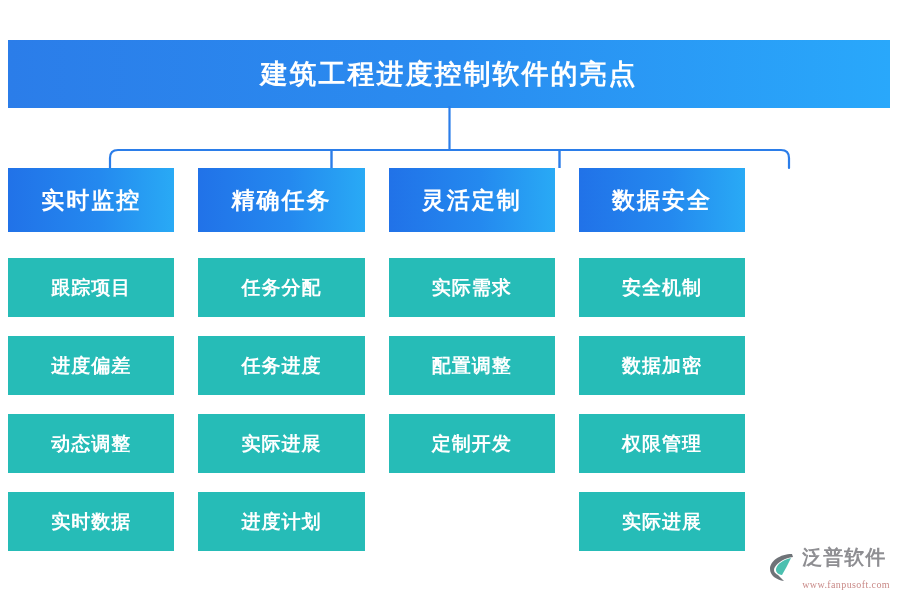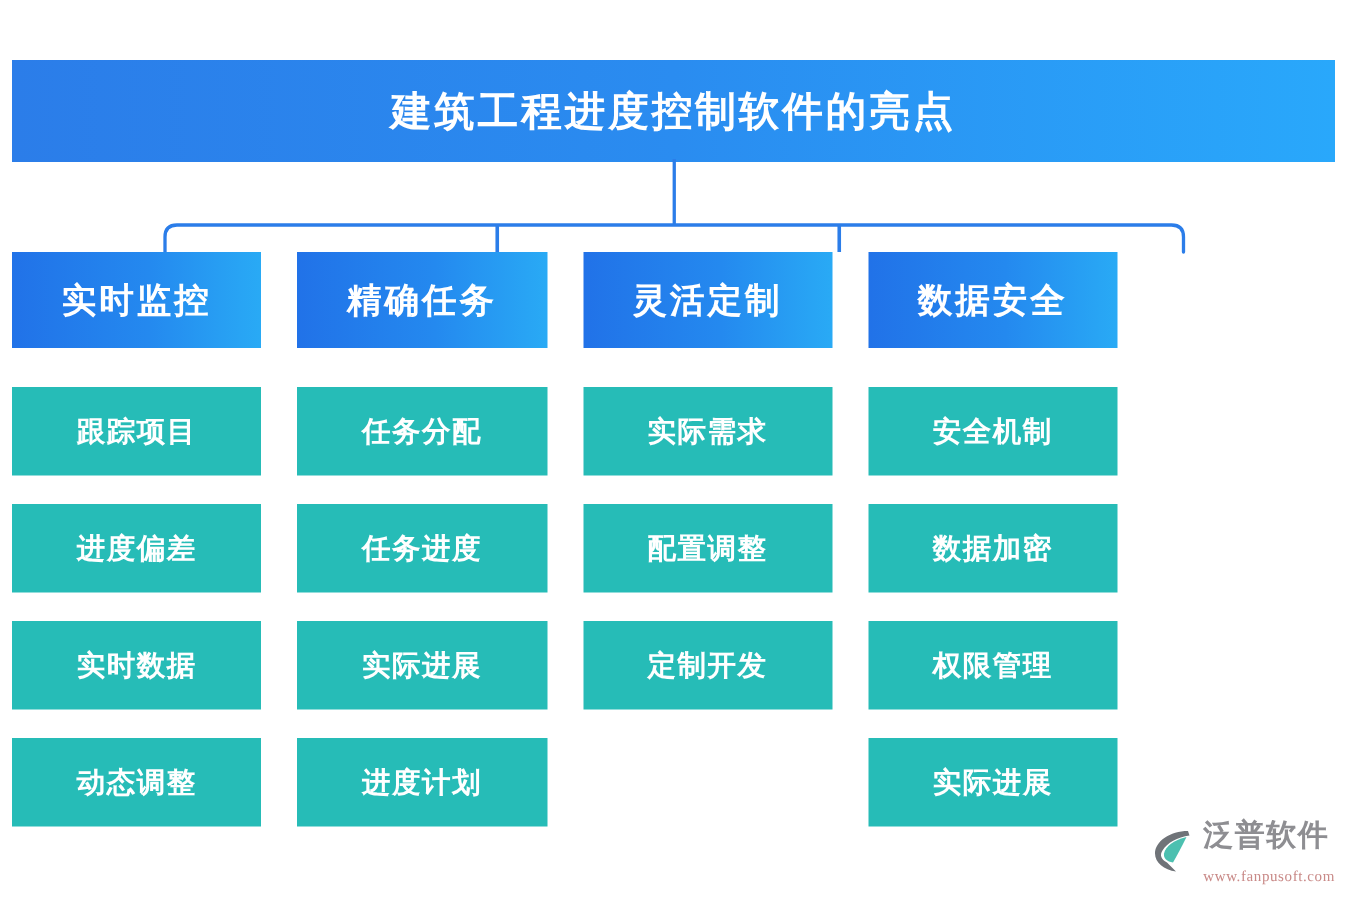--- a/index.html
+++ b/index.html
@@ -162,24 +162,24 @@
       <div class="col-header">
         <span class="header-text">实时监控</span>
       </div>
       <div class="cell">
         <span class="cell-text">跟踪项目</span>
       </div>
       <div class="cell">
         <span class="cell-text">进度偏差</span>
       </div>
       <div class="cell">
+        <span class="cell-text">动态调整</span>
+      </div>
+      <div class="cell">
         <span class="cell-text">实时数据</span>
-      </div>
-      <div class="cell">
-        <span class="cell-text">动态调整</span>
       </div>
     </div>
 
     <div class="column">
       <div class="col-header">
         <span class="header-text">精确任务</span>
       </div>
       <div class="cell">
         <span class="cell-text">任务分配</span>
       </div>

